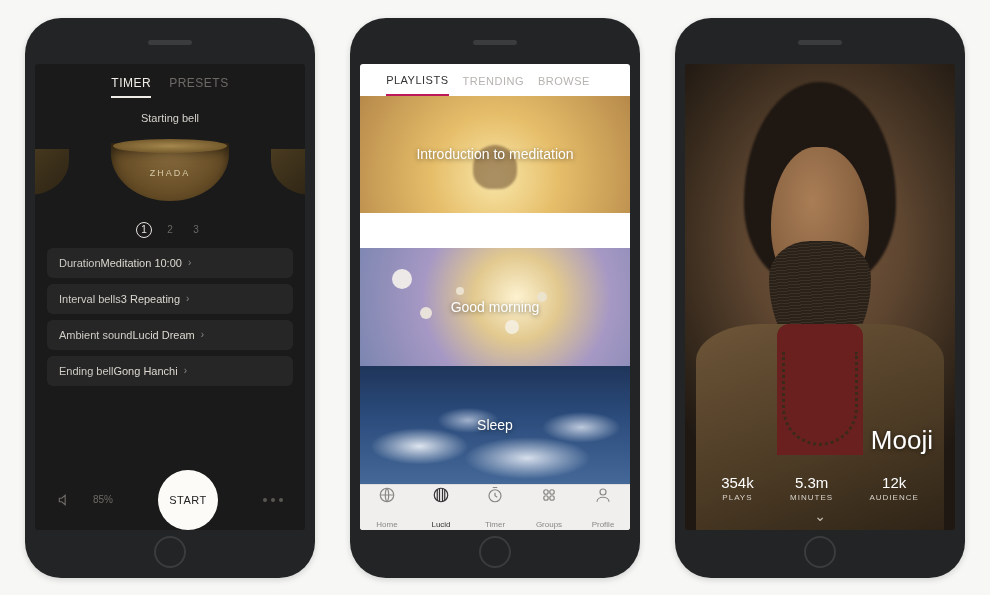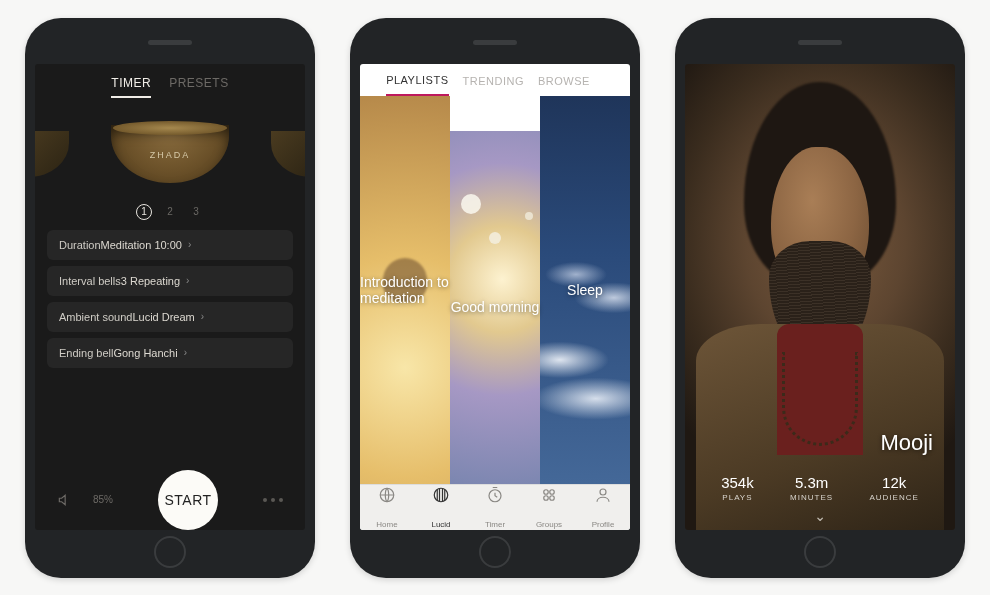--- a/index.html
+++ b/index.html
@@ -47,31 +47,31 @@
   .dots1 { display:flex; justify-content:center; gap:10px; font-size:10px; color:#6a6864; margin:6px 0 10px; align-items:center; }
   .dots1 .d { width:16px; height:16px; display:flex; align-items:center; justify-content:center; border-radius:50%; cursor:pointer; }
   .dots1 .d.active { border:1px solid #e8e5df; color:#e8e5df; }
   .rows { display:flex; flex-direction:column; gap:6px; padding:0 12px; }
   .row { display:flex; justify-content:flex-start; align-items:center; background:#262626; border-radius:6px; padding:9px 12px; font-size:11px; cursor:pointer; }
   .row .lab { color:#cfccc5; }
   .row .val { color:#ddd9d1; display:flex; align-items:center; gap:6px; }
   .chev { font-size:10px; color:#888; }
   .footer1 { display:flex; align-items:center; justify-content:space-between; padding:16px 22px 0; margin-top:auto; }
   .vol { display:flex; align-items:center; gap:22px; color:#6d6a66; font-size:10px; }
-  .startbtn { width:60px; height:60px; border-radius:50%; background:#fcfbf7; color:#222; display:flex; align-items:center; justify-content:center; font-size:14px; font-weight:500; letter-spacing:0.5px; cursor:pointer; }
+  .startbtn { width:60px; height:60px; border-radius:50%; background:#fcfbf7; color:#222; display:flex; align-items:center; justify-content:center; font-size:11px; font-weight:500; letter-spacing:0.5px; cursor:pointer; }
   .more { display:flex; gap:4px; }
   .more span { width:4px; height:4px; background:#5a5854; border-radius:50%; }
 
   
   .s2 { background:#fff; display:flex; flex-direction:column; }
   .nav2 { display:flex; align-items:center; padding:10px 12px 0; gap:14px; font-size:11px; color:#b6b3b0; }
   .nav2 .t { padding-bottom:8px; letter-spacing:0.5px; cursor:pointer; }
   .nav2 .t.active { color:#333; border-bottom:2px solid #be185d; font-weight:500; }
   .nav2 .grow { flex:1; }
-  .content2 { flex:1; display:flex; }
+  .content2 { flex:1; display:flex; flex-direction:column; }
   .pl { flex:1; position:relative; display:flex; align-items:center; justify-content:center; color:#fff; font-size:14px; text-shadow:0 1px 4px rgba(0,0,0,0.5); }
   .pl1 { background: radial-gradient(circle at 50% 70%, #f8e6a8 0%, #e6be6a 40%, #b6894a 100%); }
   .pl1::after { content:""; position:absolute; top:42%; left:50%; width:44px; height:44px; background:#6b4c2e; border-radius:50% 50% 40% 40%; transform:translateX(-50%); opacity:0.55; filter:blur(1px); }
   .pl2 { background: radial-gradient(circle at 58% 42%, #fdf2d0 0%, #e2c98f 25%, #a698c4 55%, #7b86b0 100%); margin-top: 35px; }
   .pl2::before { content:""; position:absolute; left:12%; top:18%; width:20px; height:20px; background:#fbf8ef; border-radius:50%; box-shadow: 24px 34px 0 -4px #f4efe0, 58px 12px 0 -6px #efe9d8, 110px 48px 0 -3px #f6f1e4, 140px 18px 0 -5px #ece5d4; opacity:0.85; }
   .pl3 { background: linear-gradient(to bottom, #1f355a 0%, #2a4a7a 40%, #446898 100%); }
   .pl3::before { content:""; position:absolute; inset:0; background:
      radial-gradient(ellipse 70px 26px at 22% 68%, rgba(240,244,250,0.9), transparent 70%),
      radial-gradient(ellipse 90px 30px at 62% 78%, rgba(235,240,248,0.88), transparent 70%),
      radial-gradient(ellipse 56px 22px at 82% 52%, rgba(225,232,244,0.8), transparent 70%),
@@ -88,37 +88,38 @@
      radial-gradient(ellipse 200px 260px at 52% 38%, #7a5a3e 0%, #5d4530 40%, #3a2c1e 72%, #1f1812 100%);
   }
   .hair { position:absolute; top:4%; left:22%; width:56%; height:44%; background:#1e1712; border-radius:50% 50% 42% 42% / 58% 58% 40% 40%; filter:blur(1px); }
   .face { position:absolute; top:18%; left:32%; width:36%; height:32%; background: radial-gradient(ellipse at 42% 36%, #a97e56 0%, #8c6543 55%, #6a4c31 100%); border-radius:46% 48% 44% 44% / 52% 52% 46% 46%; }
   .beard { position:absolute; top:38%; left:31%; width:38%; height:26%; background:#2a2119; border-radius:40% 40% 50% 50% / 30% 30% 70% 70%; filter:blur(0.6px); }
   .beard::after { content:""; position:absolute; inset:0; background: repeating-linear-gradient(175deg, rgba(140,120,100,0.18) 0 1px, transparent 1px 3px); border-radius:inherit; }
   .smile { position:absolute; top:40%; left:41%; width:18%; height:6%; background:#f1e3d4; border-radius:0 0 22px 22px / 0 0 16px 16px; }
   .robe { position:absolute; top:56%; left:4%; right:4%; bottom:0; background:linear-gradient(160deg,#6d5538 0%, #4b3a24 60%, #2e2417 100%); border-radius:26% 26% 0 0 / 18% 18% 0 0; }
   .shirt { position:absolute; top:56%; left:34%; width:32%; height:28%; background:#6a201e; border-radius:12px 12px 0 0; }
   .beads { position:absolute; top:62%; left:36%; width:28%; height:20%; border:3px dotted #3b2a1a; border-top:none; border-radius:0 0 60px 60px; }
-  .name3 { position:absolute; bottom:74px; right:22px; font-size:22px; font-weight:300; text-shadow:0 1px 4px rgba(0,0,0,0.6); }
+  .name3 { position:absolute; bottom:74px; right:22px; font-size:26px; font-weight:300; text-shadow:0 1px 4px rgba(0,0,0,0.6); }
   .stats3 { position:absolute; bottom:28px; left:0; right:0; display:flex; justify-content:space-around; padding:0 18px; }
   .stat { text-align:center; }
   .stat .n { font-size:15px; font-weight:400; }
   .stat .l { font-size:8px; letter-spacing:1px; color:#d8d4cd; margin-top:2px; }
   .downarr { position:absolute; bottom:6px; left:50%; transform:translateX(-50%); color:#e2ded6; font-size:14px; opacity:0.8; }
 </style>
 </head>
 <body>
 
 <div class="phone">
   <div class="speaker"></div>
   <div class="screen s1">
     <div class="tabs1">
       <span class="active">TIMER</span>
       <span>PRESETS</span>
     </div>
+    <div class="startbell">Starting bell</div>
     <div class="bowls">
       <div class="bowl side left"></div>
       <div class="bowl center">
         <span class="bowl-label">ZHADA</span>
       </div>
       <div class="bowl side right"></div>
     </div>
     <div class="dots1">
       <span class="d active">1</span>
       <span class="d">2</span>

